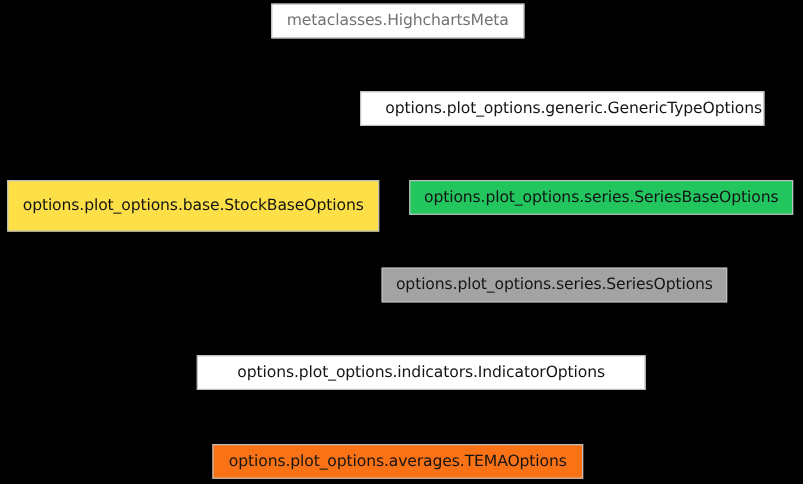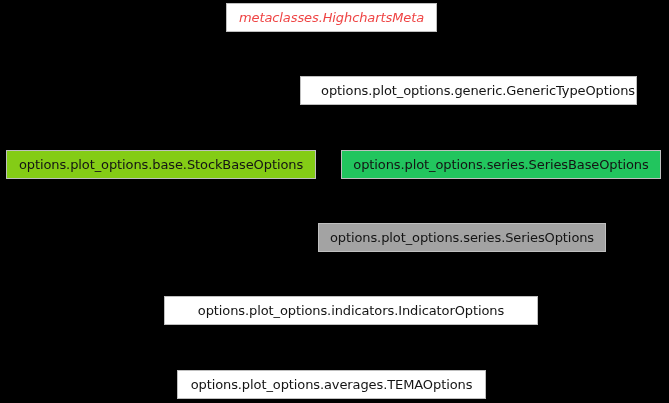--- a/index.html
+++ b/index.html
@@ -66,40 +66,40 @@
     </g>
     <g stroke="#000000" stroke-width="1" fill="none">
       <path d="M 330,296 L 330,274 L 452,274 L 452,252" stroke="#000000"></path>
     </g>
     <g stroke="#000000" stroke-width="1" fill="none">
       <path d="M 331,370 L 331,348 L 330,348 L 330,325" stroke="#000000"></path>
     </g>
   </svg>
 
   <div class="class-node" style="left: 226px; top: 3px; width: 211px; height: 29px; background: rgb(255, 255, 255); border-color: rgb(191, 191, 191);">
-    <span class="node-label" style="color: #ef4444; font-style: italic;">metaclasses.HighchartsMeta</span>
+    <span class="node-label" style="color: #737373;">metaclasses.HighchartsMeta</span>
   </div>
 
   <div class="class-node" style="left: 300px; top: 76px; width: 337px; height: 29px; background: rgb(255, 255, 255); border-color: rgb(191, 191, 191); padding-left: 28px;">
     <span class="node-label" style="color: rgb(20, 20, 20);">options.plot_options.generic.GenericTypeOptions</span>
   </div>
 
-  <div class="class-node" style="left: 6px; top: 150px; width: 310px; height: 29px; background: #84cc16; border-color: rgb(191, 191, 191); justify-content: center;">
+  <div class="class-node" style="left: 6px; top: 150px; width: 310px; height: 43px; background: #fde047; border-color: rgb(191, 191, 191); justify-content: center;">
     <span class="node-label" style="color: rgb(20, 20, 20);">options.plot_options.base.StockBaseOptions</span>
   </div>
 
   <div class="class-node" style="left: 341px; top: 150px; width: 320px; height: 29px; background: #22c55e; border-color: rgb(191, 191, 191);">
     <span class="node-label" style="color: rgb(20, 20, 20);">options.plot_options.series.SeriesBaseOptions</span>
   </div>
 
   <div class="class-node" style="left: 318px; top: 223px; width: 288px; height: 29px; background: #a3a3a3; border-color: rgb(191, 191, 191);">
     <span class="node-label" style="color: rgb(20, 20, 20);">options.plot_options.series.SeriesOptions</span>
   </div>
 
   <div class="class-node" style="left: 164px; top: 296px; width: 374px; height: 29px; background: rgb(255, 255, 255); border-color: rgb(191, 191, 191);">
     <span class="node-label" style="color: rgb(20, 20, 20);">options.plot_options.indicators.IndicatorOptions</span>
   </div>
 
-  <div class="class-node" style="left: 177px; top: 370px; width: 309px; height: 29px; background: #ffffff; border-color: rgb(191, 191, 191);">
+  <div class="class-node" style="left: 177px; top: 370px; width: 309px; height: 29px; background: #f97316; border-color: rgb(191, 191, 191);">
     <span class="node-label" style="color: rgb(20, 20, 20);">options.plot_options.averages.TEMAOptions</span>
   </div>
 
 </div>
 
 </body></html>

